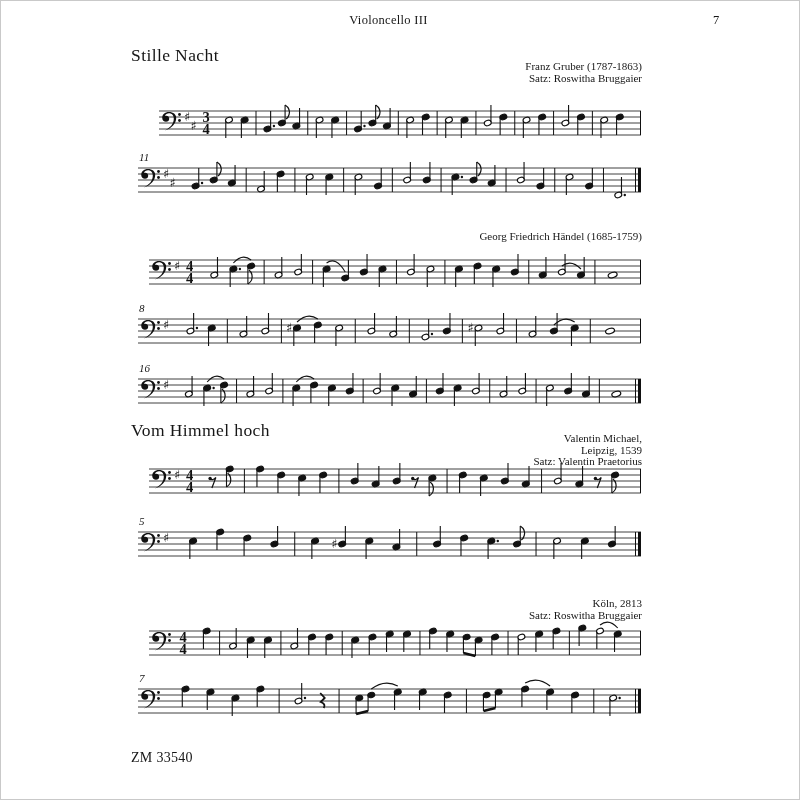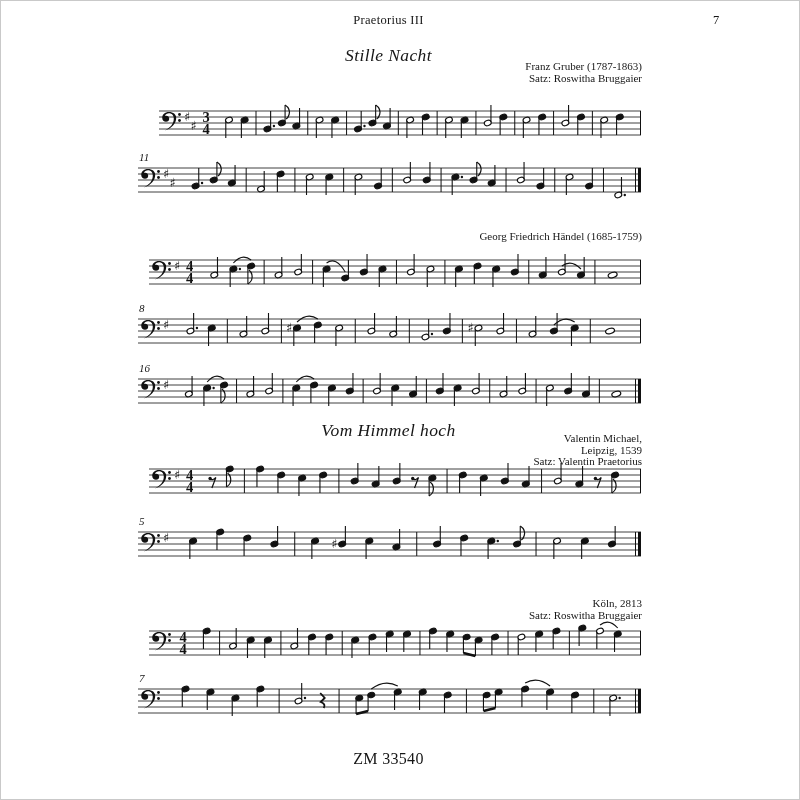--- a/index.html
+++ b/index.html
@@ -7,43 +7,43 @@
     position:relative;width:800px;height:800px;background:#ffffff;
     border:1px solid #c9c9c9;box-sizing:border-box;overflow:hidden;
     font-family:"Liberation Serif", serif;color:#161616;
   }
   .header-title{
     position:absolute;top:12px;left:130px;width:515px;text-align:center;
     font-size:12.5px;letter-spacing:.3px;
   }
   .page-number{position:absolute;top:12px;left:712px;font-size:12.5px;}
   .piece-title{
-    position:absolute;left:130px;width:515px;text-align:center;
-    font-style:italic;font-size:17.5px;letter-spacing:.4px;white-space:pre;
+    position:absolute;left:130px;width:515px;text-align:left;
+    font-size:17.5px;letter-spacing:.4px;white-space:pre;
   }
   #title-0{top:44px;}#title-1{top:211px;}#title-2{top:419px;}#title-3{top:582px;}
   .credits{
     position:absolute;right:157px;text-align:right;
     font-size:11px;line-height:11.5px;
   }
   #credits-0{top:60px;}#credits-1{top:230px;}#credits-2{top:432px;}#credits-3{top:597px;}
   .footer{
-    position:absolute;top:749px;left:130px;width:515px;text-align:center;
-    font-size:16px;letter-spacing:.3px;
+    position:absolute;top:749px;left:130px;width:515px;
+    font-size:14px;letter-spacing:.3px;
   }
   #score-svg{position:absolute;left:0;top:0;}
   .mlabel{font:italic 11px "Liberation Serif", serif;fill:#161616;}
   .sig{font:12.5px "DejaVu Sans", sans-serif;fill:#111;}
   .tsig{font:bold 14.5px "Liberation Serif", serif;fill:#111;text-anchor:middle;}
 </style>
 </head>
 <body>
 
 <div class="page">
-  <div class="header-title">Praetorius III</div>
+  <div class="header-title">Violoncello III</div>
   <div class="page-number">7</div>
 
   <div class="piece-title" id="title-0">Stille Nacht</div>
   <div class="credits" id="credits-0">
     <div>Franz Gruber (1787-1863)</div>
     <div>Satz: Roswitha Bruggaier</div>
   </div>
 
   <div class="credits" id="credits-1">
     <div>Georg Friedrich Händel (1685-1759)</div>

